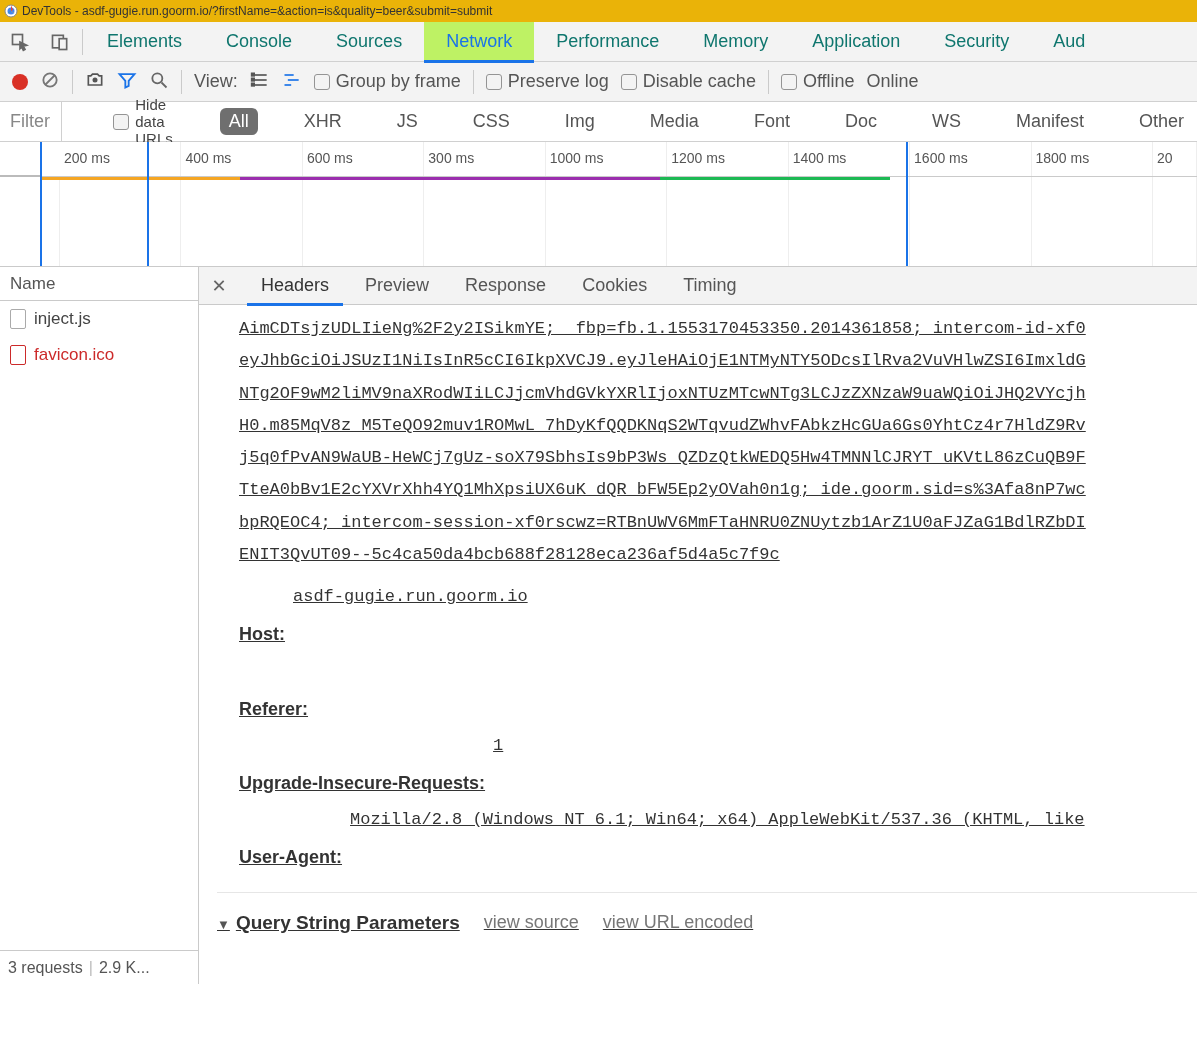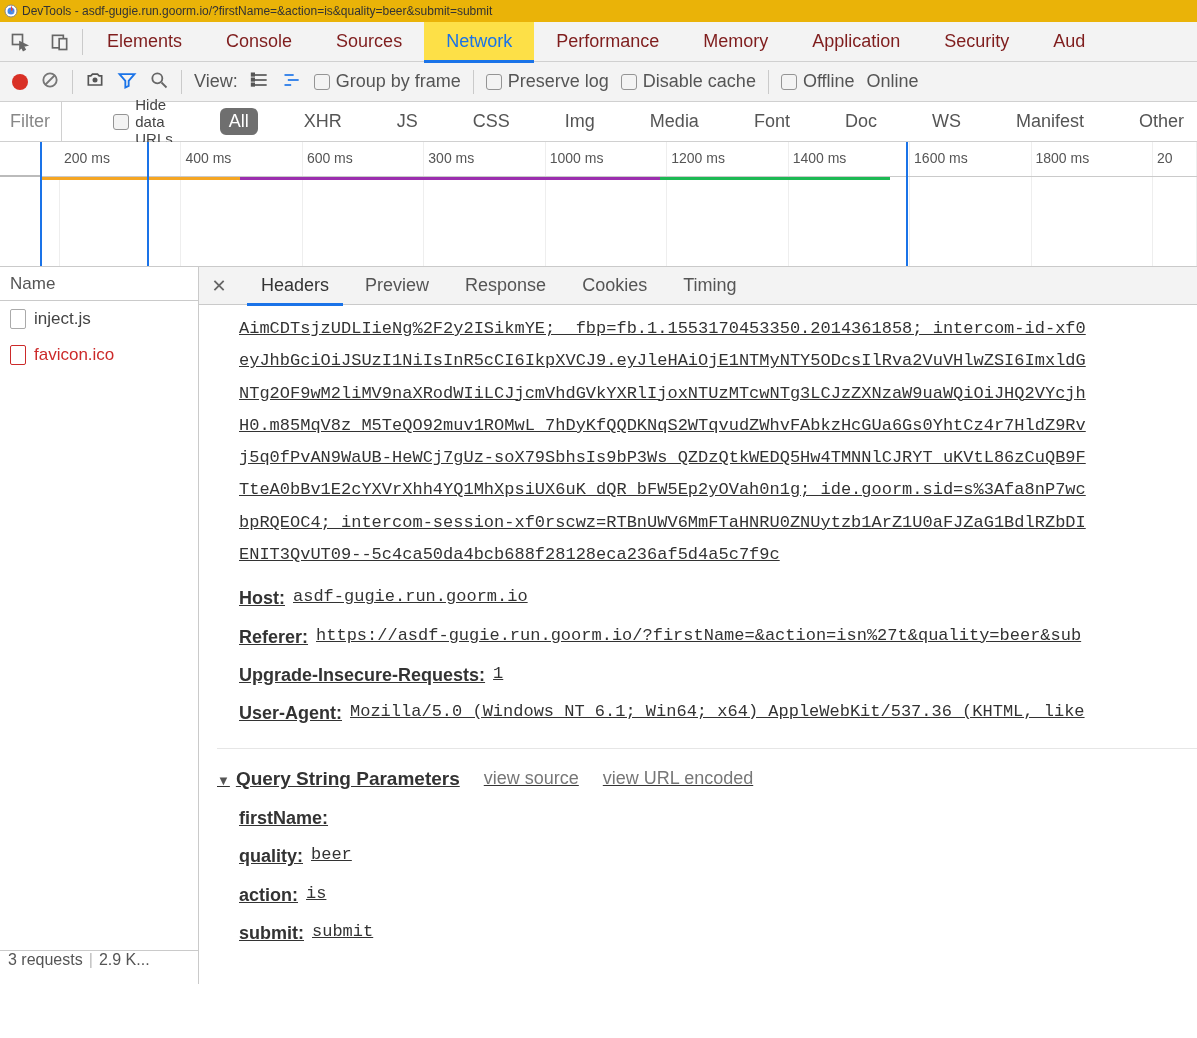--- a/index.html
+++ b/index.html
@@ -6,21 +6,21 @@
   body { font-family: "Segoe UI", Arial, sans-serif; font-size: 15px; color: #444; background: #fff; overflow: hidden; width: 1197px; }
 
   
   .titlebar { height: 22px; display: flex; align-items: center; padding: 0 4px; font-size: 12px; color: #333; background:#eab308}
   .titlebar svg { margin-right: 4px; }
 
   
   .tabstrip { height: 40px; display: flex; align-items: center; background: #f3f3f3; border-bottom: 1px solid #d0d0d0; }
   .tabstrip .iconbtn { width: 40px; height: 40px; display:flex; align-items:center; justify-content:center; }
   .tabstrip .divider { width:1px; height:26px; background:#cacaca; margin:0 2px; }
-  .tabstrip .tab { padding: 0 22px; height:40px; display:flex; align-items:center; font-size:18px; color:#7f1d1d; cursor:pointer; }
+  .tabstrip .tab { padding: 0 22px; height:40px; display:flex; align-items:center; font-size:18px; color:#0f766e; cursor:pointer; }
   .tabstrip .tab.active-underline { position:relative; }
   .tabstrip .tab.active-underline::after { content:""; position:absolute; left:0; right:0; bottom:-1px; height:3px; background:#1a73e8; }
 
   
   .nettoolbar { height: 40px; display:flex; align-items:center; background:#f3f3f3; border-bottom:1px solid #d0d0d0; padding-left:12px; gap:12px;}
   .dot-rec { width:16px; height:16px; border-radius:50%; background:#d93025; }
   .nettoolbar .sep { width:1px; height:24px; background:#cacaca; }
   .nettoolbar .lbl { font-size:18px; color:#555; }
   .checkbox { width:16px; height:16px; border:1px solid #949494; border-radius:3px; display:inline-block; background:#f3f3f3; margin-right:6px; flex-shrink:0;}
   .chkwrap { display:flex; align-items:center; }
@@ -43,33 +43,33 @@
   .timeline .gridcell { flex:1; border-right:1px solid #eee;}
 
   
   .split { display:flex; height:717px; }
   .leftpane { width:199px; border-right:1px solid #cacaca; display:flex; flex-direction:column; background:#fff; }
   .leftpane .colhdr { height:34px; border-bottom:1px solid #cacaca; padding:6px 10px; font-size:17px; color:#555; display:flex; align-items:center;}
   .leftpane .row { height:36px; display:flex; align-items:center; padding:0 10px; font-size:17px; gap:8px; cursor:pointer; }
   .leftpane .row.sel { background:#eaeaea; }
   .leftpane .row.red { color:#cc2a2a; }
   .fileicon { width:16px; height:20px; border:1px solid #aaa; border-radius:2px; flex-shrink:0; position:relative;}
-  .leftpane .status { margin-top:auto; border-top:1px solid #cacaca; height:34px; display:flex; align-items:flex-start; padding:0 8px; font-size:16px; color:#555; gap:6px;}
+  .leftpane .status { margin-top:auto; border-top:1px solid #cacaca; height:34px; display:flex; align-items:center; padding:0 8px; font-size:16px; color:#555; gap:6px;}
 
   .rightpane { flex:1; display:flex; flex-direction:column; min-width:0;}
   .subtabs { height:38px; display:flex; align-items:center; border-bottom:1px solid #cacaca; background:#f3f3f3; padding-left:8px;}
   .subtabs .close { width:24px; text-align:center; font-size:18px; color:#666; margin-right:12px; cursor:pointer;}
   .subtabs .stab { padding:0 18px; height:38px; display:flex; align-items:center; font-size:18px; color:#555; cursor:pointer;}
   .subtabs .stab.active { color:#333; position:relative;}
   .subtabs .stab.active::after { content:""; position:absolute; left:4px; right:4px; bottom:-1px; height:3px; background:#1a73e8; }
 
   .headersview { flex:1; overflow:hidden; padding:8px 0 0 18px; font-size:18px; color:#333; line-height:1.9;text-decoration:underline;}
   .mono { font-family: Consolas, "Courier New", monospace; font-size:17px;}
   .hv-line { display:flex; gap:8px; margin:4px 0 4px 22px; }
-  .hv-key { font-weight:bold; color:#333; }
+  .hv-key { font-weight:bold; color:#333;margin-top:36px; }
   .hv-val { color:#333; }
   .cookieblock { margin:0 0 10px 22px; word-break:break-all;}
   .section-hdr { display:flex; gap:24px; margin-top:18px; border-top:1px solid #e6e6e6; padding-top:12px;}
   .section-hdr .tri { font-size:13px; color:#555; margin-right:6px;}
   .section-hdr .title { font-weight:bold; font-size:19px; color:#333;}
   .section-hdr .link { font-size:18px; color:#777;}
   .params .hv-line { margin-left:22px; }
 
   .icon-svg { width:20px; height:20px; }
 </style>
@@ -97,21 +97,21 @@
   <div class="iconbtn">
     <svg class="icon-svg" viewBox="0 0 24 24" fill="none" stroke="#666" stroke-width="2">
         <rect x="3" y="4" width="13" height="15"></rect>
         <rect x="11" y="8" width="9" height="13" fill="#f3f3f3"></rect>
       </svg>
   </div>
   <div class="divider"></div>
   <div class="tab">Elements</div>
   <div class="tab">Console</div>
   <div class="tab">Sources</div>
-  <div class="tab active-underline" style="background:#fde047;color:#1a73e8">Network</div>
+  <div class="tab active-underline" style="background:#bef264;color:#1a73e8">Network</div>
   <div class="tab">Performance</div>
   <div class="tab">Memory</div>
   <div class="tab">Application</div>
   <div class="tab">Security</div>
   <div class="tab">Aud</div>
 </div>
 
 <div class="nettoolbar">
   <div>
       <div class="dot-rec"></div>
@@ -276,29 +276,28 @@
         <div>TteA0bBv1E2cYXVrXhh4YQ1MhXpsiUX6uK_dQR_bFW5Ep2yOVah0n1g; ide.goorm.sid=s%3Afa8nP7wc</div>
         <div>bpRQEOC4; intercom-session-xf0rscwz=RTBnUWV6MmFTaHNRU0ZNUytzb1ArZ1U0aFJZaG1BdlRZbDI</div>
         <div>ENIT3QvUT09--5c4ca50da4bcb688f28128eca236af5d4a5c7f9c</div>
       </div>
       <div class="hv-line">
           <span class="hv-key">Host:</span>
           <span class="hv-val mono">asdf-gugie.run.goorm.io</span>
         </div>
       <div class="hv-line">
           <span class="hv-key">Referer:</span>
-          <span class="hv-val mono">https://asdf-gugie.run.goorm.io/?firstName=&amp;action=isn%27t&amp;quality=beer&amp;sub</span>
         </div>
       <div class="hv-line">
           <span class="hv-key">Upgrade-Insecure-Requests:</span>
           <span class="hv-val mono">1</span>
         </div>
       <div class="hv-line">
           <span class="hv-key">User-Agent:</span>
-          <span class="hv-val mono">Mozilla/5.0 (Windows NT 6.1; Win64; x64) AppleWebKit/537.36 (KHTML, like</span>
+          <span class="hv-val mono">Mozilla/2.8 (Windows NT 6.1; Win64; x64) AppleWebKit/537.36 (KHTML, like</span>
         </div>
 
       <div class="section-hdr">
         <span><span class="tri">▼</span><span class="title">Query String Parameters</span></span>
         <span class="link">view source</span>
         <span class="link">view URL encoded</span>
       </div>
       <div class="params">
         <div class="hv-line">
             <span class="hv-key">firstName:</span>

